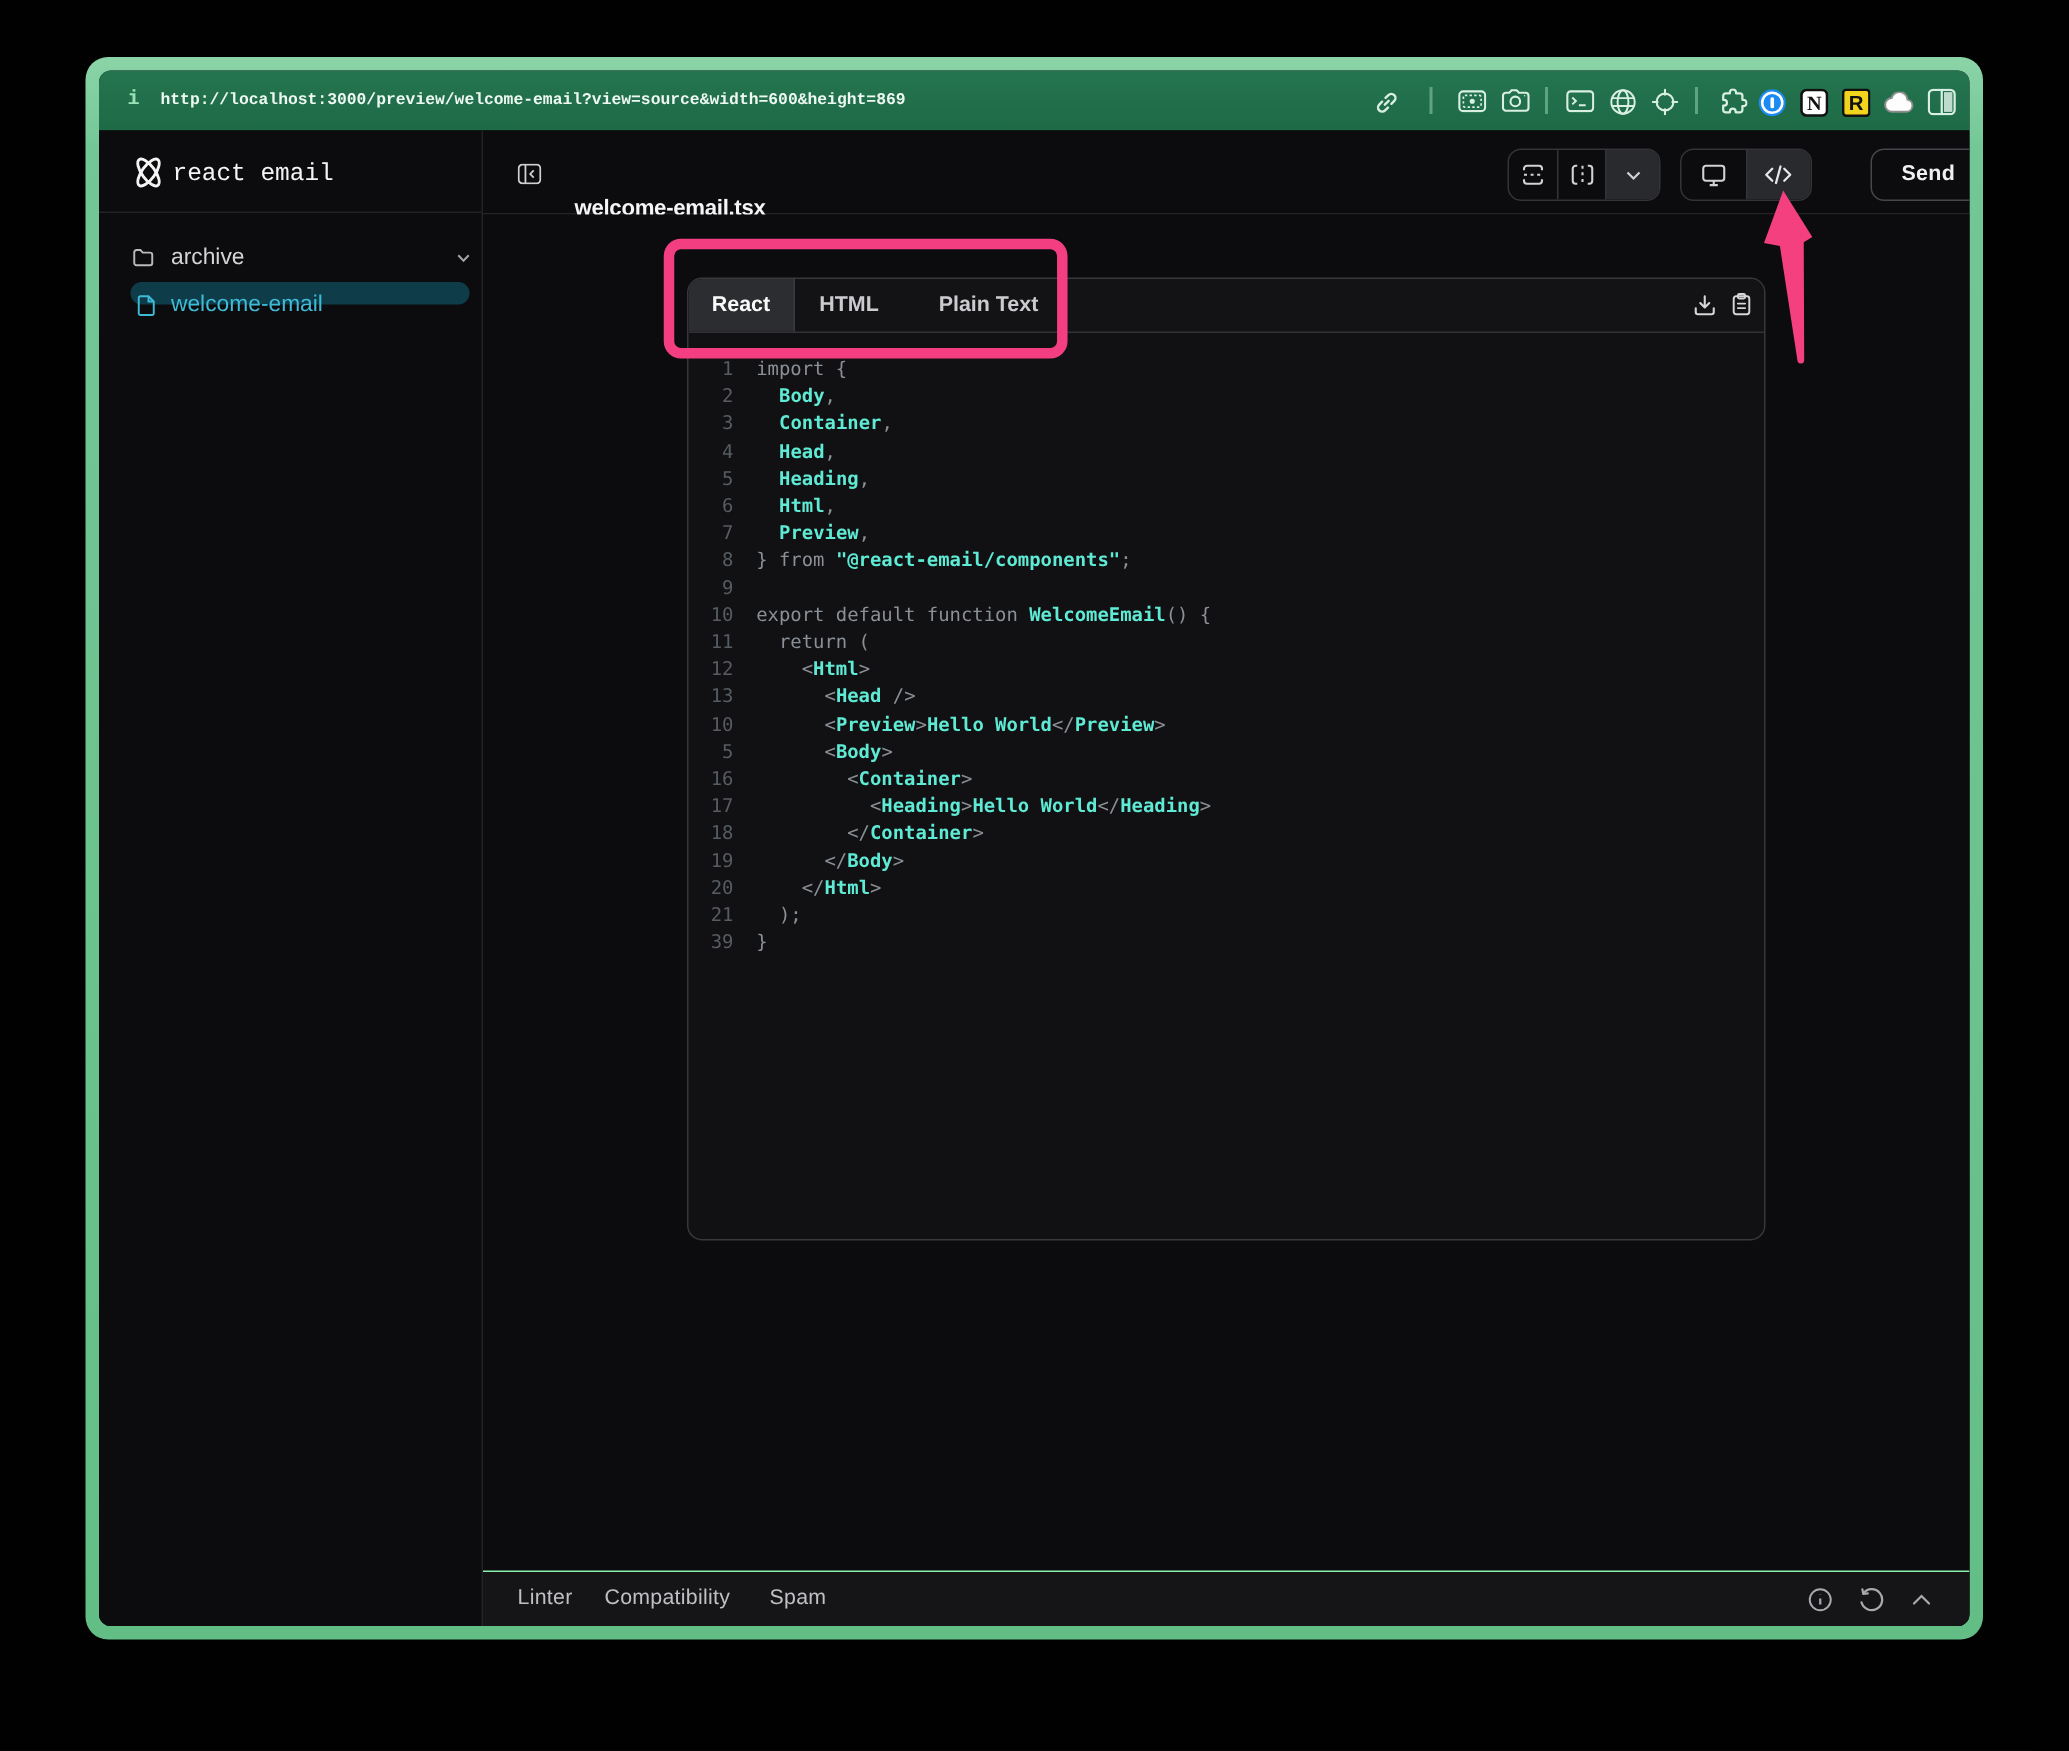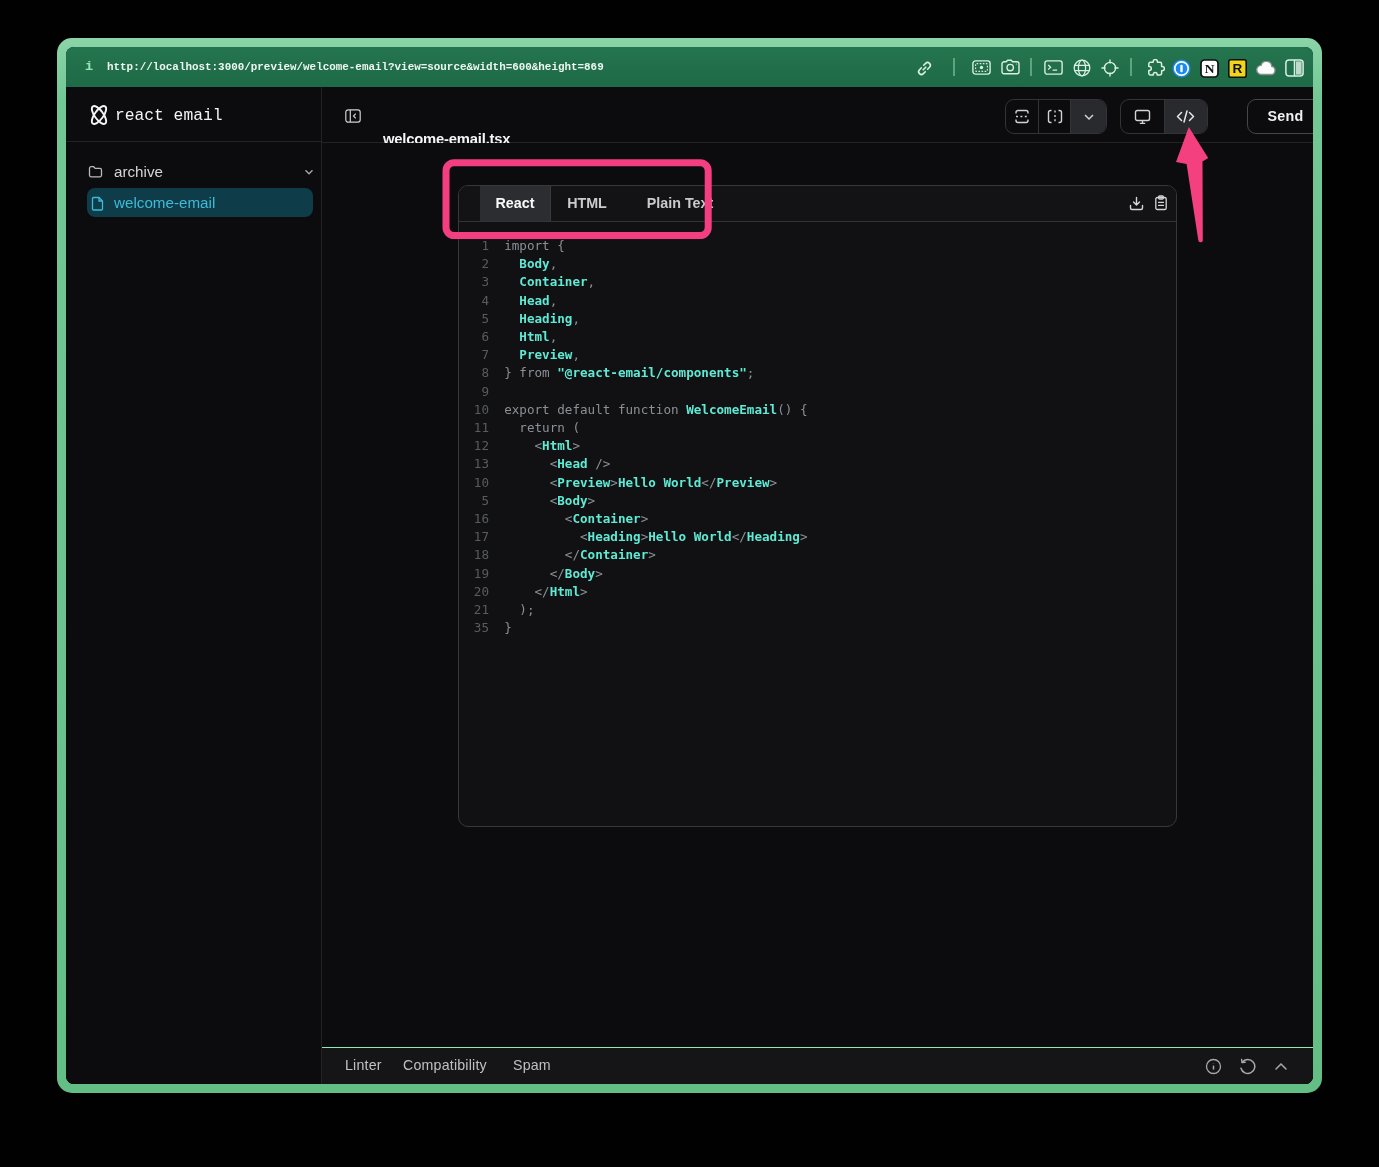--- a/index.html
+++ b/index.html
@@ -16,38 +16,38 @@
           font-family:"Liberation Mono",monospace;}
   #urlbar .info{position:absolute;left:19px;top:12px;font-size:13.5px;font-weight:bold;color:#9ae2b6;}
   #urlbar .url{position:absolute;left:41px;top:14px;font-size:10.9px;font-weight:bold;color:#edf8f0;}
   
   #app{position:absolute;left:0;top:40px;right:0;bottom:0;background:#0c0c0e;}
   #sidebar{position:absolute;left:0;top:0;width:255px;bottom:0;background:#0c0c0e;border-right:1px solid #232327;}
   #sidehead{position:absolute;left:0;top:0;right:0;height:54px;border-bottom:1px solid #232327;font-family:Liberation Mono, monospace;}
   #sidehead .brand{position:absolute;left:49px;top:19px;font-size:16.3px;color:#f4f4f5;}
   .row-archive{position:absolute;left:21px;right:9px;top:72px;height:26px;}
   .row-archive .t{position:absolute;left:27px;top:4px;font-size:15.2px;color:#d4d4d6;}
-  .row-sel{position:absolute;left:21px;top:101px;width:226px;height:29px;background:#0e3c49;border-radius:8px;}
+  .row-sel{position:absolute;left:21px;top:101px;width:226px;height:15px;background:#0e3c49;border-radius:8px;}
   .row-sel .t{position:absolute;left:27px;top:6px;font-size:15.2px;color:#3fbad7;}
   
   #main{position:absolute;left:256px;top:0;right:0;bottom:0;background:#0c0c0e;}
   #mainhead{position:absolute;left:0;top:0;right:0;height:55px;border-bottom:1px solid #232327;}
   #mainhead .title{position:absolute;left:61px;top:20px;font-size:14.8px;font-weight:bold;color:#f5f5f6;letter-spacing:-0.2px;margin-top:24px;}
   .btngroup{position:absolute;top:12px;height:35px;border:1px solid #333338;border-radius:9px;box-sizing:border-box;display:flex;overflow:hidden;}
   .seg{height:100%;display:flex;align-items:center;justify-content:center;}
   .seg+.seg{border-left:1px solid #333338;}
   .seg.active{background:#292a2e;}
   #sendbtn{position:absolute;top:12px;left:901px;width:77px;height:35px;border:1px solid #46464c;border-radius:9px;box-sizing:border-box;
            color:#f0f0f2;font-size:14.3px;font-weight:bold;text-align:center;line-height:33px;letter-spacing:0.2px;margin-left:24px;}
   
   #content{position:absolute;left:0;top:56px;right:0;bottom:37px;background:#0c0c0e;}
   #codepanel{position:absolute;left:136px;top:42px;width:719px;height:642px;border:1px solid #38383c;
              border-radius:10px;background:#111113;box-sizing:border-box;overflow:hidden;}
   #tabbar{position:absolute;left:0;top:0;right:0;height:35px;border-bottom:1px solid #333337;background:#131315;}
-  .tab{position:absolute;top:0;height:35px;line-height:35px;text-align:center;font-size:14.3px;font-weight:bold;color:#cbcbcf;margin-left:21px;}
+  .tab{position:absolute;top:0;height:35px;line-height:35px;text-align:center;font-size:14.3px;font-weight:bold;color:#cbcbcf;}
   .tab.active{background:#2c2d30;color:#fafafa;border-right:1px solid #3a3a3e;box-sizing:border-box;}
   #code{position:absolute;left:0;top:35px;right:0;bottom:0;font-family:"Liberation Mono",monospace;
         font-size:12.6px;line-height:18.2px;color:#8b9097;}
   #code .ln{display:inline-block;width:30px;text-align:right;color:#575c63;}
   #code b{color:#5eead4;font-weight:bold;}
   #code pre{margin:0;padding-top:16px;}
   
   #botbar{position:absolute;left:0;bottom:0;right:0;height:37px;box-sizing:border-box;background:#151518;border-top:1px solid #86efac;}
   #botbar span{font-size:14.2px;color:#c0c0c4;letter-spacing:0.2px;}
   
@@ -220,21 +220,21 @@
 <span class="ln">12</span>      &lt;<b>Html</b>&gt;
 <span class="ln">13</span>        &lt;<b>Head</b> /&gt;
 <span class="ln">10</span>        &lt;<b>Preview</b>&gt;<b>Hello World</b>&lt;/<b>Preview</b>&gt;
 <span class="ln">5</span>        &lt;<b>Body</b>&gt;
 <span class="ln">16</span>          &lt;<b>Container</b>&gt;
 <span class="ln">17</span>            &lt;<b>Heading</b>&gt;<b>Hello World</b>&lt;/<b>Heading</b>&gt;
 <span class="ln">18</span>          &lt;/<b>Container</b>&gt;
 <span class="ln">19</span>        &lt;/<b>Body</b>&gt;
 <span class="ln">20</span>      &lt;/<b>Html</b>&gt;
 <span class="ln">21</span>    );
-<span class="ln">35</span>  }
+<span class="ln">39</span>  }
 </pre>
                 </div>
             </div>
           </div>
           <div id="botbar">
               <span class="abs" style="left:23px;top:9px">Linter</span>
               <span class="abs" style="left:81px;top:9px">Compatibility</span>
               <span class="abs" style="left:191px;top:9px">Spam</span>
               <svg class="abs" style="left:883px;top:10px" width="17" height="17" viewBox="0 0 17 17" fill="none" stroke="#a8a8ad" stroke-width="1.3">
                 <circle cx="8.5" cy="8.5" r="7"></circle>

